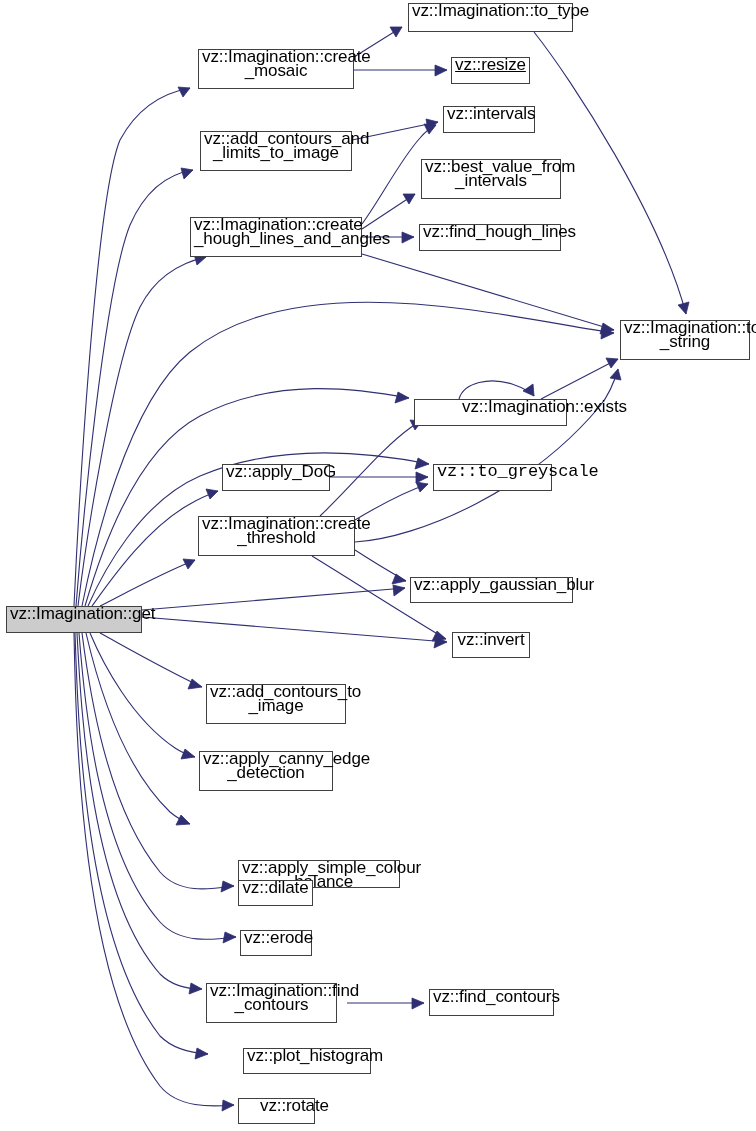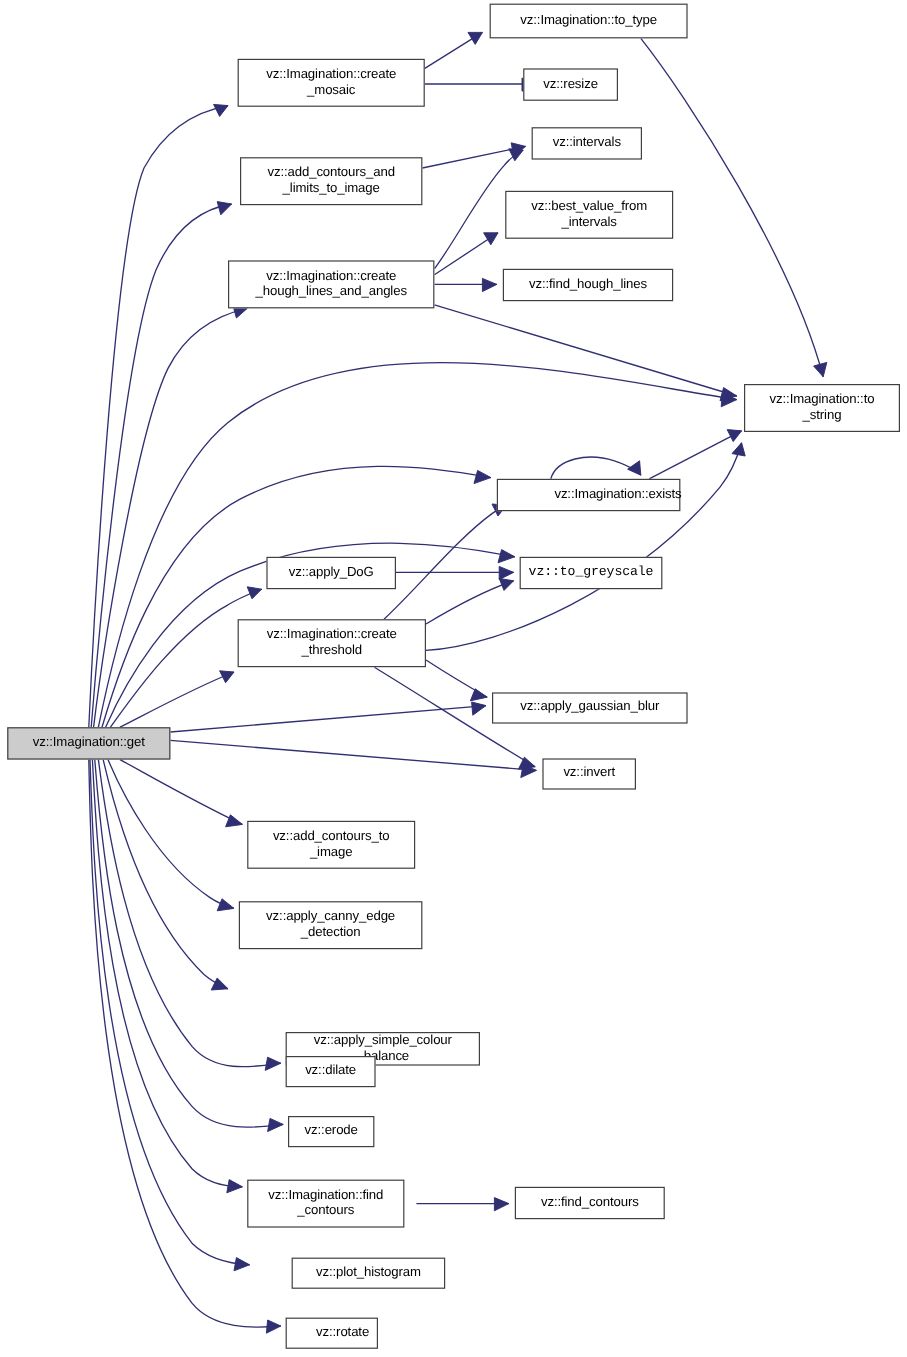--- a/index.html
+++ b/index.html
@@ -32,25 +32,24 @@
     fill: #2f2f72;
     stroke: #2f2f72;
     stroke-width: 0.8px;
   }
   .node {
     position: absolute;
     box-sizing: border-box;
     border: 1px solid #404040;
     background: #ffffff;
     color: #000000;
-    font-size: 11px;
+    font-size: 17px;
     line-height: 13.5px;
     text-align: center;
     display: flex;
-    align-items: center;
     justify-content: center;
     white-space: pre-line;
     letter-spacing: -0.1px;
   }
   .node.highlight {
     background: #cccccc;
   }
   .node-label {
     display: block;
     width: 100%;
@@ -131,42 +130,42 @@
       <polygon class="arrow-head" points="406,581  396,574  392,584" fill="#2f2f72" stroke="#2f2f72"></polygon>
       <path class="edge-path" d="M312,556 C356,583 404,614 446,639" stroke="#2f2f72"></path>
       <polygon class="arrow-head" points="446,639  437,631  432,641" fill="#2f2f72" stroke="#2f2f72"></polygon>
       <path class="edge-path" d="M347,1003 L424,1003" stroke="#2f2f72"></path>
       <polygon class="arrow-head" points="424,1003  412,998  412,1009" fill="#2f2f72" stroke="#2f2f72"></polygon>
     </svg>
   <div id="graph-nodes">
       <div class="node" style="left: 408px; top: 3px; width: 165px; height: 29px;"><span class="node-label">vz::Imagination::to_type</span></div>
       <div class="node" style="left: 198px; top: 49px; width: 156px; height: 40px;"><span class="node-label">vz::Imagination::create
 _mosaic</span></div>
-      <div class="node" style="left: 436px; top: 57px; width: 79px; height: 27px;"><span class="node-label">vz::resize</span></div>
+      <div class="node" style="left: 451px; top: 57px; width: 79px; height: 27px; text-decoration: underline;"><span class="node-label">vz::resize</span></div>
       <div class="node" style="left: 443px; top: 106px; width: 92px; height: 27px;"><span class="node-label">vz::intervals</span></div>
       <div class="node" style="left: 200px; top: 131px; width: 152px; height: 40px;"><span class="node-label">vz::add_contours_and
 _limits_to_image</span></div>
       <div class="node" style="left: 421px; top: 159px; width: 140px; height: 40px;"><span class="node-label">vz::best_value_from
 _intervals</span></div>
       <div class="node" style="left: 190px; top: 217px; width: 172px; height: 40px;"><span class="node-label">vz::Imagination::create
 _hough_lines_and_angles</span></div>
       <div class="node" style="left: 419px; top: 224px; width: 142px; height: 27px;"><span class="node-label">vz::find_hough_lines</span></div>
       <div class="node" style="left: 620px; top: 320px; width: 130px; height: 40px;"><span class="node-label">vz::Imagination::to
 _string</span></div>
       <div class="node" style="left: 414px; top: 399px; width: 153px; height: 27px; padding-left: 44px;"><span class="node-label">vz::Imagination::exists</span></div>
       <div class="node" style="left: 222px; top: 464px; width: 108px; height: 27px;"><span class="node-label">vz::apply_DoG</span></div>
       <div class="node" style="left: 433px; top: 464px; width: 119px; height: 27px; font-family: Liberation Mono, monospace;"><span class="node-label">vz::to_greyscale</span></div>
       <div class="node" style="left: 198px; top: 516px; width: 157px; height: 40px;"><span class="node-label">vz::Imagination::create
 _threshold</span></div>
       <div class="node" style="left: 410px; top: 577px; width: 163px; height: 26px;"><span class="node-label">vz::apply_gaussian_blur</span></div>
       <div class="node highlight" style="left: 6px; top: 606px; width: 136px; height: 27px;"><span class="node-label">vz::Imagination::get</span></div>
       <div class="node" style="left: 452px; top: 632px; width: 78px; height: 26px;"><span class="node-label">vz::invert</span></div>
       <div class="node" style="left: 206px; top: 684px; width: 140px; height: 40px;"><span class="node-label">vz::add_contours_to
 _image</span></div>
-      <div class="node" style="left: 199px; top: 751px; width: 153px; height: 40px;"><span class="node-label">vz::apply_canny_edge
+      <div class="node" style="left: 199px; top: 751px; width: 134px; height: 40px;"><span class="node-label">vz::apply_canny_edge
 _detection</span></div>
       <div class="node" style="left: 194px; top: 860px; width: 162px; height: 28px; margin-left: 44px;"><span class="node-label">vz::apply_simple_colour
 _balance</span></div>
       <div class="node" style="left: 238px; top: 880px; width: 75px; height: 26px;"><span class="node-label">vz::dilate</span></div>
       <div class="node" style="left: 240px; top: 930px; width: 72px; height: 26px;"><span class="node-label">vz::erode</span></div>
       <div class="node" style="left: 206px; top: 983px; width: 131px; height: 40px;"><span class="node-label">vz::Imagination::find
 _contours</span></div>
       <div class="node" style="left: 429px; top: 989px; width: 125px; height: 27px;"><span class="node-label">vz::find_contours</span></div>
       <div class="node" style="left: 212px; top: 1048px; width: 128px; height: 26px; margin-left: 31px;"><span class="node-label">vz::plot_histogram</span></div>
       <div class="node" style="left: 238px; top: 1098px; width: 77px; height: 26px; padding-left: 18px;"><span class="node-label">vz::rotate</span></div>

